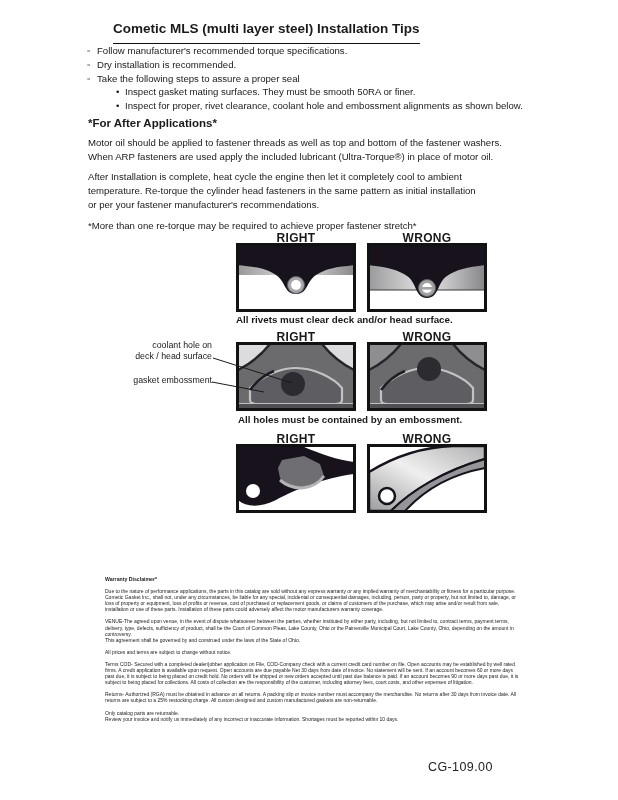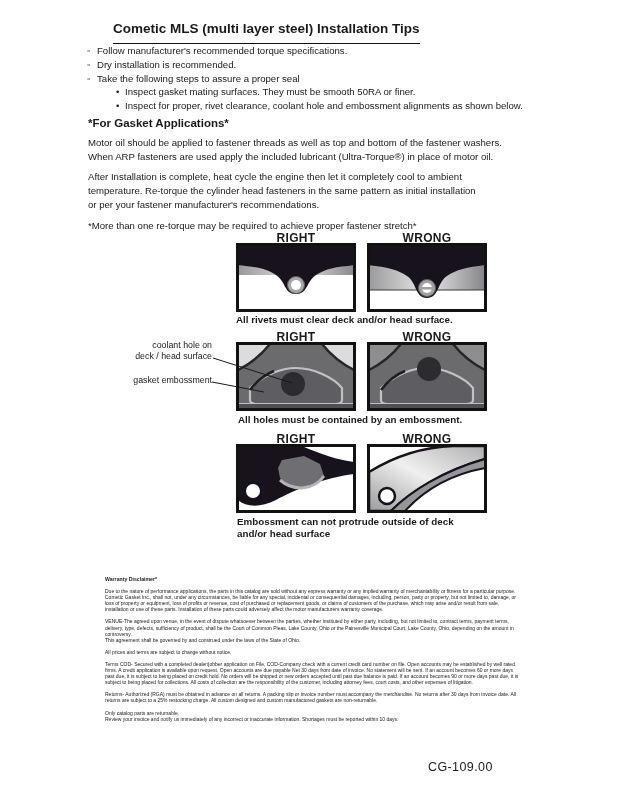--- a/index.html
+++ b/index.html
@@ -53,21 +53,21 @@
     <div class="brow sub">
       <span class="g">•</span>
       <span>Inspect gasket mating surfaces.  They must be smooth 50RA or finer.</span>
     </div>
     <div class="brow sub">
       <span class="g">•</span>
       <span>Inspect for proper, rivet clearance, coolant hole and embossment alignments as shown below.</span>
     </div>
   </div>
 
-  <div class="abs sechead">*For Gasket Applications*</div>
+  <div class="abs sechead">*For After Applications*</div>
   <div class="abs para p2">After Installation is complete, heat cycle the engine then let it completely cool to ambient
 temperature. Re-torque the cylinder head fasteners in the same pattern as initial installation
 or per your fastener manufacturer's recommendations.</div>
   <div class="abs para p1">Motor oil should be applied to fastener threads as well as top and bottom of the fastener washers.
 When ARP fasteners are used apply the included lubricant (Ultra-Torque®) in place of motor oil.</div>
   <div class="abs para p3">*More than one re-torque may be required to achieve proper fastener stretch*</div>
 
   <div class="abs dw-label" style="left:236px;top:231px;">RIGHT</div>
   <div class="abs dw-label" style="left:367px;top:231px;">WRONG</div>
 
@@ -169,22 +169,20 @@
           <stop offset="0.5" stop-color="#efefef"></stop>
           <stop offset="1" stop-color="#b0b0b2"></stop>
       </linearGradient>
     </defs>
     <path d="M2,28 C28,12 56,3 86,2 L118,2 L118,15 C76,27 44,47 24,67 L2,67 Z" fill="url(#g3)" stroke="#17121b" stroke-width="2.5"></path>
     <path d="M118,15 C76,27 44,47 24,67 L38,67 C58,45 86,30 118,24 Z" fill="#96969a" stroke="#17121b" stroke-width="2"></path>
     <circle cx="20" cy="52" r="8" fill="#ffffff" stroke="#17121b" stroke-width="2.5"></circle>
     <rect x="1.5" y="1.5" width="117" height="66" fill="none" stroke="#121212" stroke-width="3"></rect>
   </svg>
 
-  <div class="abs cap" style="left:237px;top:516px;">Embossment can not protrude outside of deck
-and/or head surface</div>
 
   <div class="abs legal">
     <div class="lh">Warranty Disclaimer*</div>
     <p>Due to the nature of performance applications, the parts in this catalog are sold without any express warranty or any implied warranty of merchantability or fitness for a particular purpose.  Cometic Gasket Inc., shall not, under any circumstances, be liable for any special, incidental or consequential damages, including, person, party or property, but not limited to, damage, or loss of property or equipment, loss of profits or revenue, cost of purchased or replacement goods, or claims of customers of the purchase, which may arise and/or result from sale, installation or use of these parts.  Installation of these parts could adversely affect the motor manufacturers warranty coverage.</p>
     <p>VENUE-The agreed upon venue, in the event of dispute whatsoever between the parties, whether instituted by either party, including, but not limited to, contract terms, payment terms, delivery, type, defects, sufficiency of product, shall be the Court of Common Pleas, Lake County, Ohio or the Painesville Municipal Court, Lake County, Ohio, depending on the amount in controversy.
 This agreement shall be governed by and construed under the laws of the State of Ohio.</p>
     <p>All prices and terms are subject to change without notice.</p>
     <p>Terms COD- Secured with a completed dealer/jobber application on File, COD-Company check with a current credit card number on file.  Open accounts may be established by well rated firms.  A credit application is available upon request.  Open accounts are due payable Net 30 days from date of invoice.  No statement will be sent.  If an account becomes 60 or more days past due, it is subject to being placed on credit hold.  No orders will be shipped or new orders accepted until past due balance is paid.  If an account becomes 90 or more days past due, it is subject to being placed for collections.  All costs of collection are the responsibility of the customer, including attorney fees, court costs, and other expenses of litigation.</p>
     <p>Returns- Authorized (RGA) must be obtained in advance on all returns.  A packing slip or invoice number must accompany the merchandise.  No returns after 30 days from invoice date.  All returns are subject to a 25% restocking charge.  All custom designed and custom manufactured gaskets are non-returnable.</p>
     <p>Only catalog parts are returnable.

